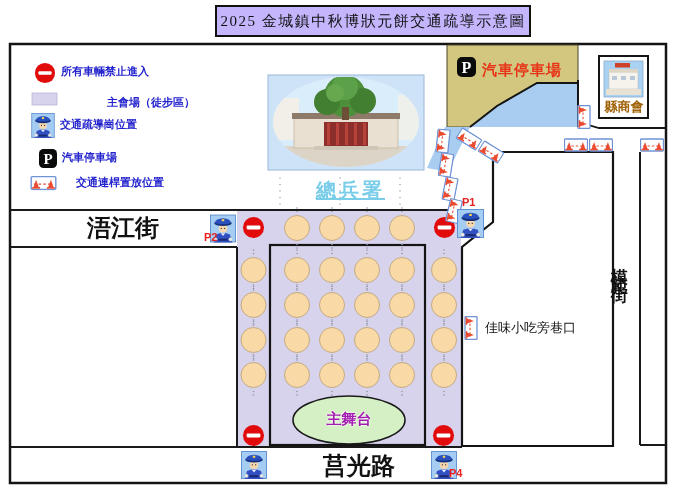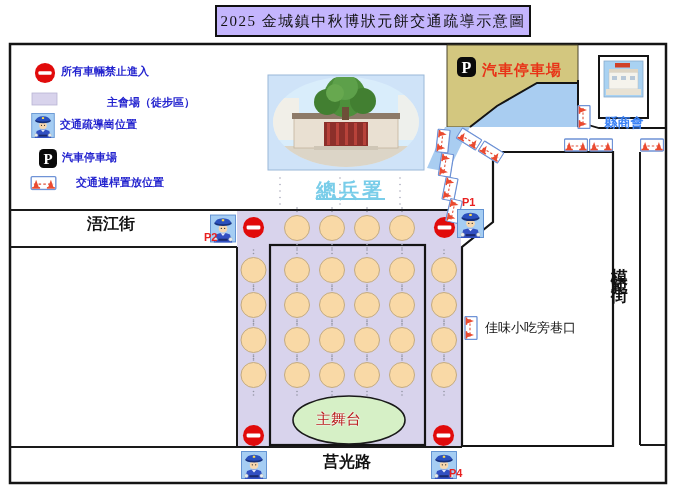--- a/index.html
+++ b/index.html
@@ -4,26 +4,26 @@
 <style>
   html,body{margin:0;padding:0;background:#fff;}
   #stage{position:relative;width:700px;height:495px;background:#fff;overflow:hidden;
          font-family:"Liberation Sans",sans-serif;}
   #map-svg{position:absolute;left:0;top:0;}
   .lbl{position:absolute;white-space:nowrap;line-height:1.05;}
   #title-box{position:absolute;left:215px;top:5px;width:312px;height:28px;
     border:2px solid #111;display:flex;align-items:center;justify-content:center;
     font-family:"Liberation Serif",serif;font-size:15px;letter-spacing:1.5px;color:#111;background:#c4b5fd;}
   .legend-label{color:#2424cf;font-weight:bold;font-size:11px;}
-  .street{font-family:"Liberation Serif",serif;font-weight:bold;color:#111;font-size:16px;}
+  .street{font-family:"Liberation Serif",serif;font-weight:bold;color:#111;font-size:24px;}
   #lbl-street-east{writing-mode:vertical-rl;letter-spacing:9px;font-size:17px;}
   #lbl-temple{color:#79cde9;font-weight:bold;font-size:20px;letter-spacing:3px;}
-  #lbl-chamber{color:#3b82f6;font-weight:bold;font-size:13px;width:50px;text-align:center;margin-top:16px;}
+  #lbl-chamber{color:#a16207;font-weight:bold;font-size:13px;width:50px;text-align:center;}
   #lbl-parking{color:#e83418;font-weight:bold;font-size:15px;letter-spacing:1px;}
-  #lbl-stage{color:#b91c1c;font-weight:normal;font-size:15px;width:66px;
+  #lbl-stage{color:#a21caf;font-weight:bold;font-size:15px;width:66px;text-align:center;
     text-shadow:0 0 2px #fff,0 0 2px #fff;}
   #lbl-alley{color:#111;font-weight:normal;font-size:13px;}
   .post-label{color:#e82020;font-weight:bold;font-size:11px;}
 </style>
 </head>
 <body>
 
 <div id="stage">
 
   <svg id="map-svg" width="700" height="495" viewBox="0 0 700 495">

